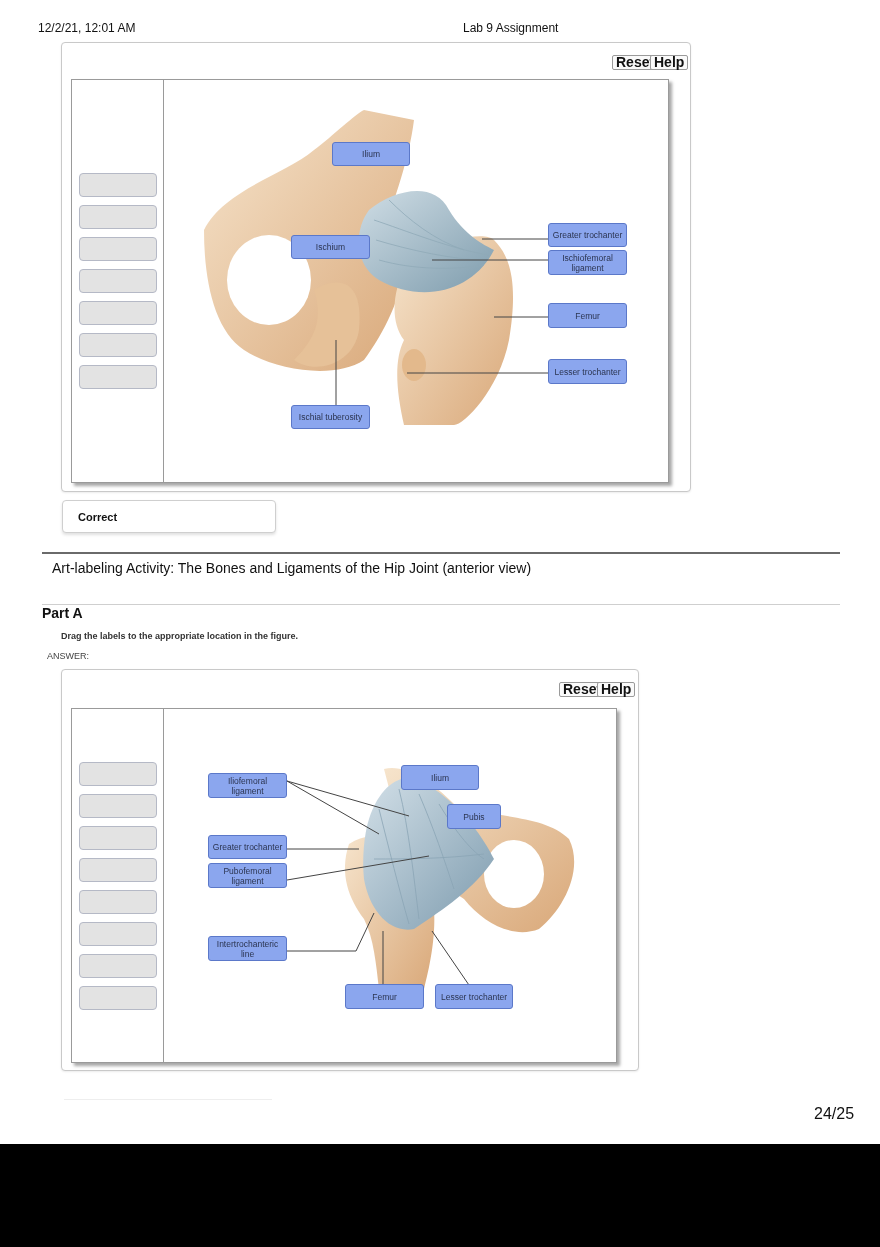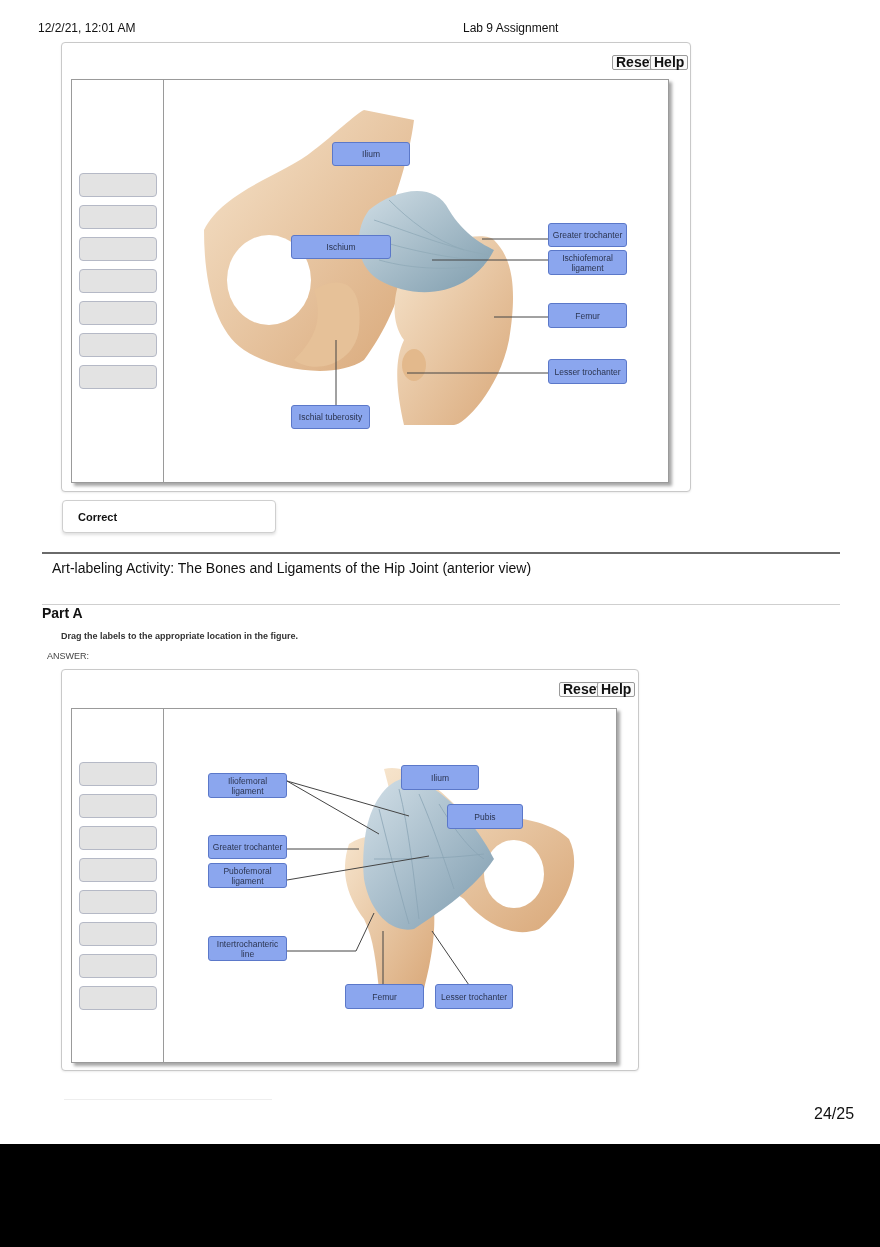--- a/index.html
+++ b/index.html
@@ -80,21 +80,21 @@
 
         <g stroke="#444" stroke-width="1">
           <line x1="318" y1="159" x2="384" y2="159"></line>
           <line x1="268" y1="180" x2="384" y2="180"></line>
           <line x1="330" y1="237" x2="384" y2="237"></line>
           <line x1="243" y1="293" x2="384" y2="293"></line>
           <line x1="172" y1="260" x2="172" y2="326"></line>
         </g>
       </svg>
       <div class="lbl" style="left:168px;top:62px;width:78px;height:24px;">Ilium</div>
-      <div class="lbl" style="left:127px;top:155px;width:100px;height:24px;">Ischium</div>
+      <div class="lbl" style="left:127px;top:155px;width:79px;height:24px;">Ischium</div>
       <div class="lbl" style="left:384px;top:143px;width:79px;height:24px;">Greater trochanter</div>
       <div class="lbl" style="left:384px;top:170px;width:79px;height:25px;padding:0 6px;">Ischiofemoral ligament</div>
       <div class="lbl" style="left:384px;top:223px;width:79px;height:25px;">Femur</div>
       <div class="lbl" style="left:384px;top:279px;width:79px;height:25px;">Lesser trochanter</div>
       <div class="lbl" style="left:127px;top:325px;width:79px;height:24px;">Ischial tuberosity</div>
     </div>
   </div>
 </div>
 
 <div class="feedback">Correct</div>
@@ -153,21 +153,21 @@
           <line x1="123" y1="140" x2="195" y2="140"></line>
           <line x1="123" y1="171" x2="265" y2="147"></line>
           <line x1="123" y1="242" x2="192" y2="242"></line>
           <line x1="192" y1="242" x2="210" y2="204"></line>
           <line x1="219" y1="222" x2="219" y2="279"></line>
           <line x1="268" y1="222" x2="307" y2="279"></line>
         </g>
       </svg>
       <div class="lbl" style="left:44px;top:64px;width:79px;height:25px;padding:0 4px;">Iliofemoral ligament</div>
       <div class="lbl" style="left:237px;top:56px;width:78px;height:25px;">Ilium</div>
-      <div class="lbl" style="left:283px;top:95px;width:76px;height:25px;">Pubis</div>
+      <div class="lbl" style="left:283px;top:95px;width:54px;height:25px;">Pubis</div>
       <div class="lbl" style="left:44px;top:126px;width:79px;height:24px;">Greater trochanter</div>
       <div class="lbl" style="left:44px;top:154px;width:79px;height:25px;padding:0 10px;">Pubofemoral ligament</div>
       <div class="lbl" style="left:44px;top:227px;width:79px;height:25px;padding:0 6px;">Intertrochanteric line</div>
       <div class="lbl" style="left:181px;top:275px;width:79px;height:25px;">Femur</div>
       <div class="lbl" style="left:271px;top:275px;width:78px;height:25px;">Lesser trochanter</div>
     </div>
   </div>
 </div>
 
 <div class="faint-rule"></div>

